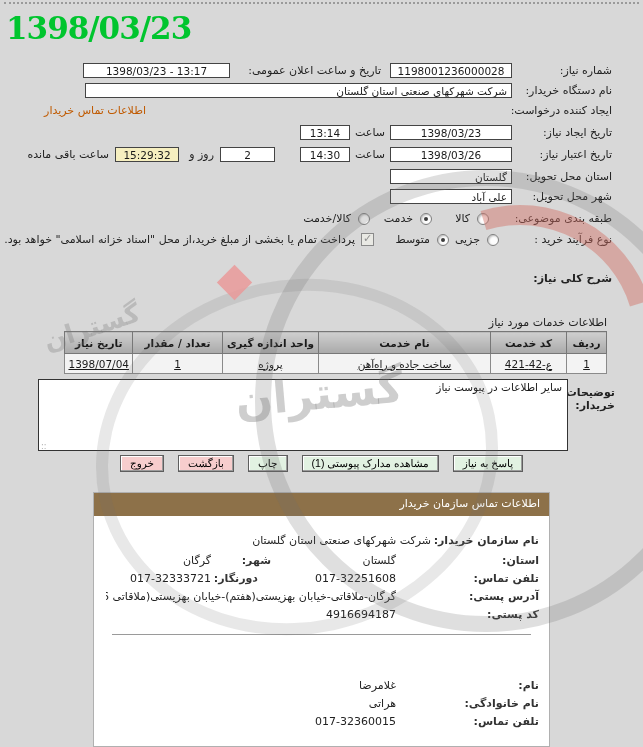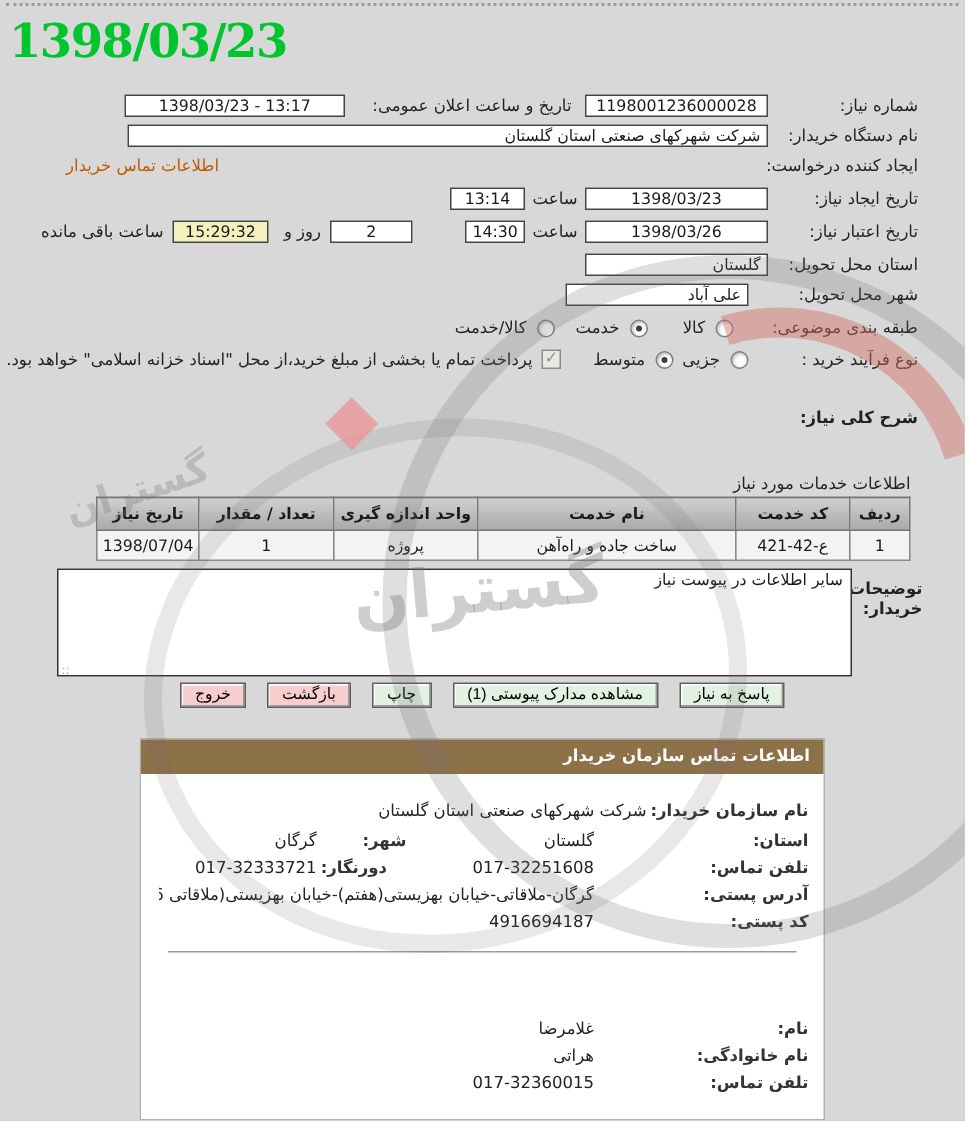--- a/index.html
+++ b/index.html
@@ -32,33 +32,33 @@
   .cb.on::after{content:"✓";position:absolute;left:1px;top:-2px;color:#8f8f8f;font-size:11px;}
   .tbox{position:absolute;background:#fff;border:1px solid #333;padding:1px 5px;box-sizing:border-box;
     font-size:10.5px;text-align:right;overflow:hidden;}
   .tbox::after{content:"::";position:absolute;left:2px;bottom:-1px;color:#aaa;font-size:8px;}
   .sec-head{position:absolute;font-weight:normal;color:#222;white-space:nowrap;}
   
   .svc-table{position:absolute;top:331px;right:36px;left:36px;border-collapse:collapse;table-layout:fixed;}
   .svc-table th{background:linear-gradient(#cfcfcf,#a9a9a9);border:1px solid #777;
     font-weight:bold;font-size:10.5px;height:21px;padding:0 3px;white-space:nowrap;overflow:hidden;}
   .svc-table td{background:rgba(246,246,246,.9);border:1px solid #8a8a8a;border-top:none;
-    font-size:10.5px;height:19px;text-align:center;padding:0 3px;white-space:nowrap;overflow:hidden;}
+    font-size:10.5px;height:19px;text-align:center;padding:0 3px;white-space:nowrap;overflow:hidden;text-decoration:underline;}
   
   .btn-row{position:absolute;top:455px;left:0;right:0;display:flex;flex-direction:row;
     justify-content:center;gap:14px;}
   .btn{height:17px;line-height:15px;border:1px solid #5e5e5e;box-shadow:inset -1px -1px 0 #9c9c9c, inset 1px 1px 0 #ffffff;
     font-size:10.5px;padding:0 9px;white-space:nowrap;cursor:pointer;}
   .btn.green{background:var(--btn_green);}
   .btn.pink{background:var(--btn_pink);}
   
   .panel{position:absolute;left:93px;top:492px;width:455px;height:253px;background:#fff;
     border:1px solid #b0b0b0;z-index:20;}
   .panel-head{position:absolute;top:0;left:0;right:0;height:23px;background:var(--brown);}
-  .panel-head .t{position:absolute;right:9px;top:4px;color:#fff;font-weight:bold;font-size:11px;}
+  .panel-head .t{position:absolute;right:9px;top:4px;color:#fff;font-weight:normal;font-size:11px;}
   .pl{position:absolute;font-weight:bold;color:#333;white-space:nowrap;}
   .pv{position:absolute;color:#222;white-space:nowrap;}
   .p-div{position:absolute;left:18px;right:18px;border-top:1px solid #9a9a9a;}
   
   .wm{position:absolute;inset:0;z-index:40;pointer-events:none;}
   .wm-ring1{position:absolute;left:255px;top:170px;width:430px;height:430px;border-radius:50%;
     border:16px solid rgba(110,110,110,.22);}
   .wm-ring2{position:absolute;left:95px;top:280px;width:380px;height:330px;border-radius:50%;
     border:12px solid rgba(110,110,110,.16);transform:rotate(-12deg);}
   .wm-red-arc{position:absolute;left:385px;top:205px;width:230px;height:230px;border-radius:50%;
@@ -99,35 +99,35 @@
     <span class="lab" style="right:31px">تاریخ ایجاد نیاز:</span>
     <span class="box" style="right:131px;width:122px" dir="ltr">1398/03/23</span>
     <span class="lab" style="right:258px">ساعت</span>
     <span class="box" style="right:293px;width:50px" dir="ltr">13:14</span>
   </div>
 
   <div class="f-row" style="top:147px">
     <span class="lab" style="right:31px">تاریخ اعتبار نیاز:</span>
     <span class="box" style="right:131px;width:122px" dir="ltr">1398/03/26</span>
     <span class="lab" style="right:258px">ساعت</span>
-    <span class="box" style="right:293px;width:40px" dir="ltr">14:30</span>
+    <span class="box" style="right:293px;width:50px" dir="ltr">14:30</span>
     <span class="box" style="right:368px;width:55px">2</span>
     <span class="lab" style="right:429px">روز و</span>
     <span class="box yellow" style="right:464px;width:64px" dir="ltr">15:29:32</span>
     <span class="lab" style="right:534px">ساعت باقی مانده</span>
   </div>
 
   <div class="f-row" style="top:169px">
     <span class="lab" style="right:31px">استان محل تحویل:</span>
     <span class="box ta-r" style="right:131px;width:122px">گلستان</span>
   </div>
 
   <div class="f-row" style="top:189px">
     <span class="lab" style="right:31px">شهر محل تحویل:</span>
-    <span class="box ta-r" style="right:144px;width:122px">علی آباد</span>
+    <span class="box ta-r" style="right:131px;width:122px">علی آباد</span>
   </div>
 
   <div class="f-row" style="top:211px">
     <span class="lab" style="right:31px">طبقه بندی موضوعی:</span>
     <span class="rad" style="right:154px"></span>
     <span class="lab" style="right:173px">کالا</span>
     <span class="rad on" style="right:211px"></span>
     <span class="lab" style="right:230px">خدمت</span>
     <span class="rad" style="right:273px"></span>
     <span class="lab" style="right:292px">کالا/خدمت</span>

